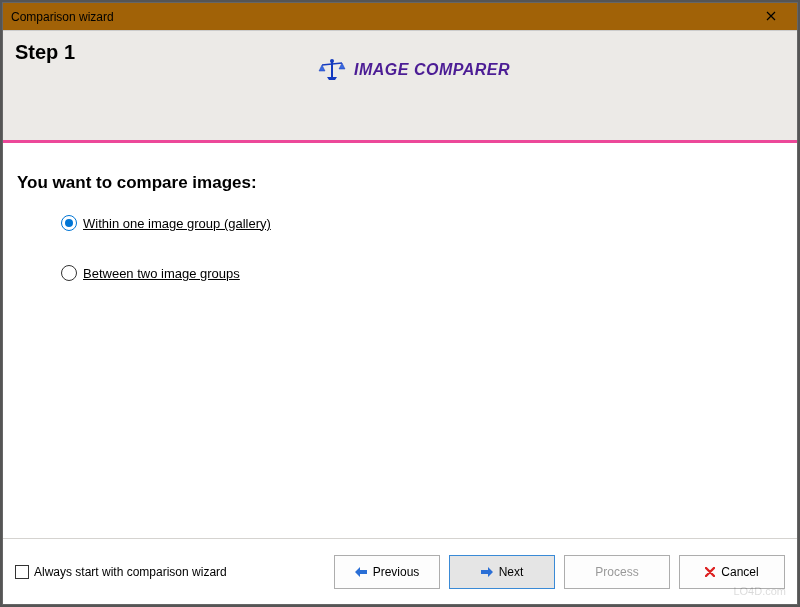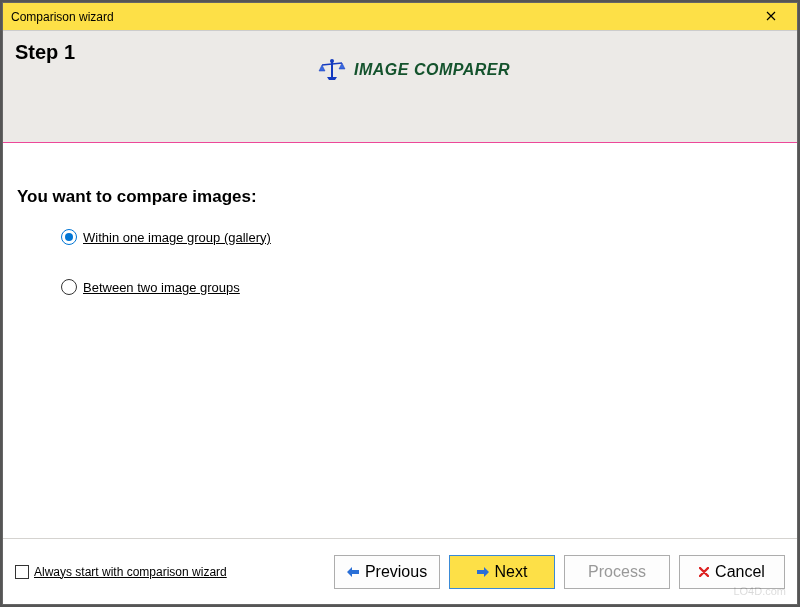--- a/index.html
+++ b/index.html
@@ -19,21 +19,21 @@
       position: absolute;
       top: 2px;
       left: 2px;
       width: 796px;
       height: 603px;
       background: #fff;
       border: 1px solid #666;
     }
     .titlebar {
       height: 28px;
-      background: #fde047;
+      background: #a16207;
       border-bottom: 1px solid #ccc;
       display: flex;
       align-items: center;
       justify-content: space-between;
       padding: 0 8px 0 8px;
     }
     .titlebar-title {
       font-size: 12px;
       color: #000;
     }
@@ -43,21 +43,21 @@
       display: flex;
       align-items: center;
       justify-content: center;
       cursor: pointer;
       font-size: 13px;
       color: #000;
     }
     .header-area {
       height: 112px;
       background: #eceae7;
-      border-bottom: 1px solid #ec4899;
+      border-bottom: 3px solid #ec4899;
       position: relative;
     }
     .step-title {
       position: absolute;
       left: 12px;
       top: 10px;
       font-size: 20px;
       font-weight: bold;
       color: #000;
     }
@@ -65,26 +65,26 @@
       position: absolute;
       left: 315px;
       top: 28px;
       display: flex;
       align-items: center;
       gap: 8px;
     }
     .logo-text {
       font-size: 16px;
       font-weight: 900;
-      color: #14532d;
+      color: #4c1d95;
       letter-spacing: 0.5px;
       font-style: italic;
     }
     .content-area {
-      padding: 44px 14px 0 14px;
+      padding: 30px 14px 0 14px;
       height: 279px;
     }
     .content-heading {
       font-size: 17px;
       font-weight: bold;
       margin-bottom: 22px;
     }
     .radio-group {
       margin-left: 44px;
       text-decoration: underline;
@@ -128,21 +128,20 @@
       border-top: 1px solid #d5d3d0;
       background: #fff;
       display: flex;
       align-items: center;
       padding: 0 12px;
     }
     .checkbox-item {
       display: flex;
       align-items: center;
       cursor: pointer;
-      text-decoration: underline;
     }
     .checkbox-box {
       width: 14px;
       height: 14px;
       border: 1px solid #333;
       background: #fff;
       margin-right: 5px;
     }
     .checkbox-label {
       font-size: 12px;
@@ -154,26 +153,26 @@
     }
     .btn {
       width: 106px;
       height: 34px;
       border: 1px solid #adadad;
       background: #fdfdfd;
       display: flex;
       align-items: center;
       justify-content: center;
       gap: 6px;
-      font-size: 16px;
+      font-size: 12px;
       cursor: pointer;
     }
     .btn.highlighted {
       border: 1px solid #3a8ad6;
-      background: #fde047;
+      background: #e5e5e5;
     }
     .btn.disabled {
       color: #999;
       cursor: default;
     }
     .btn-icon {
       display: inline-flex;
       align-items: center;
       justify-content: center;
     }

